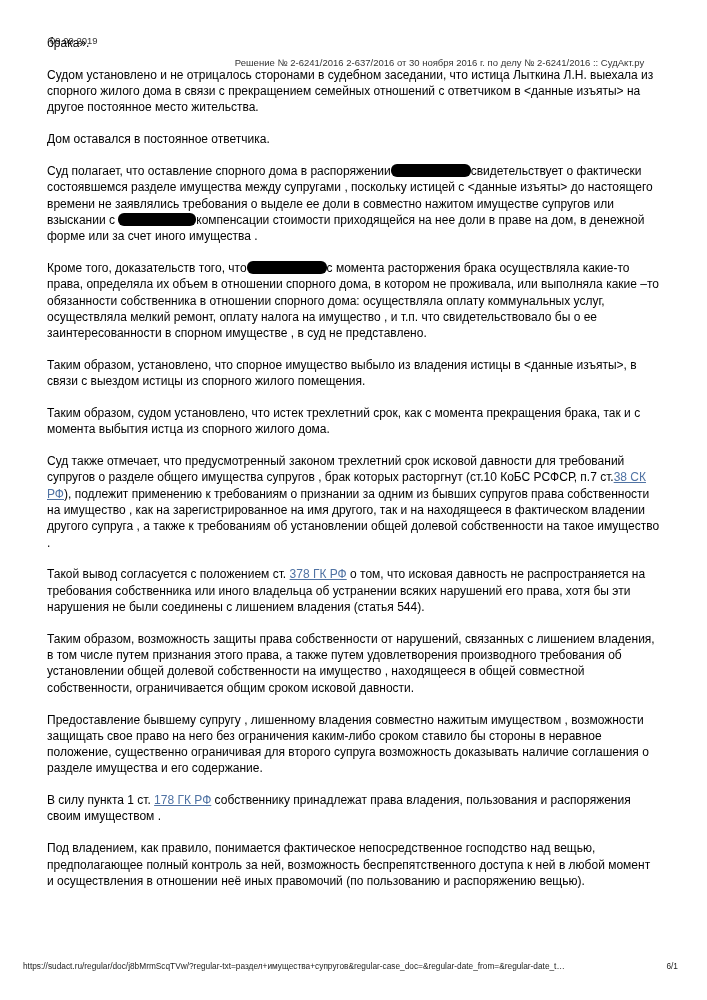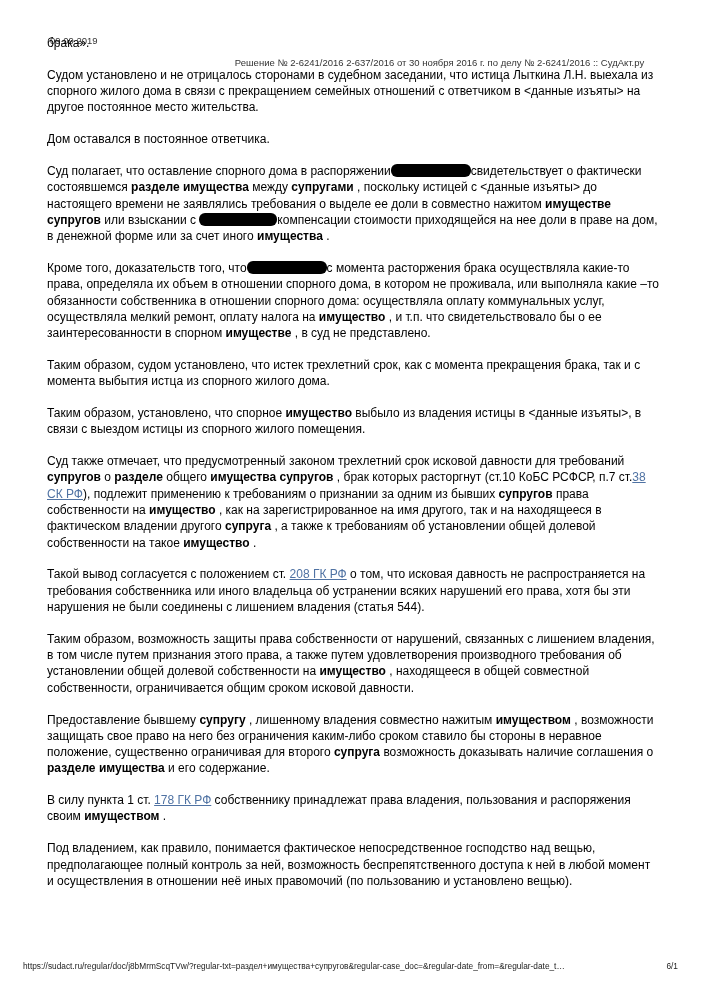--- a/index.html
+++ b/index.html
@@ -19,21 +19,21 @@
     white-space:nowrap;
   }
   .print-date { width:155px; flex:0 0 auto; }
   .print-title { flex:1 1 auto; text-align:center; overflow:hidden;margin-top:44px; }
   .content {
     position:absolute; top:35px; left:47px; width:613px;
     font-size:12px; line-height:16.3px;
     text-align:left;
   }
   .para { margin:0 0 15.5px 0; padding:0; }
-  .hl { font-weight:bold; }
+  .hl { font-weight:normal; }
   .doc-link {
     color:#4f72a3;
     text-decoration:underline;
     cursor:pointer;
   }
   .redaction {
     display:inline-block;
     background:#000;
     height:13px;
     border-radius:6px;
@@ -58,28 +58,28 @@
     <div class="print-title">Решение № 2-6241/2016 2-637/2016 от 30 ноября 2016 г. по делу № 2-6241/2016 :: СудАкт.ру</div>
   </div>
 
   <div class="content">
 
   <p class="para"><span>брака».</span></p>
       <p class="para"><span>Судом установлено и не отрицалось сторонами в судебном заседании, что истица Лыткина Л.Н. выехала из спорного жилого дома в связи с прекращением семейных отношений с ответчиком в &lt;данные изъяты&gt; на другое постоянное место жительства.</span></p>
       <p class="para"><span>Дом оставался в постоянное ответчика.</span></p>
       <p class="para"><span>Суд полагает, что оставление спорного дома в распоряжении</span><span class="redaction" style="width: 80px;"></span><span>свидетельствует о фактически состоявшемся </span><span class="hl">разделе имущества</span><span> между </span><span class="hl">супругами</span><span> , поскольку истицей с &lt;данные изъяты&gt; до настоящего времени не заявлялись требования о выделе ее доли в совместно нажитом </span><span class="hl">имуществе супругов</span><span> или взыскании с </span><span class="redaction" style="width: 78px;"></span><span>компенсации стоимости приходящейся на нее доли в праве на дом, в денежной форме или за счет иного </span><span class="hl">имущества</span><span> .</span></p>
       <p class="para"><span>Кроме того, доказательств того, что</span><span class="redaction" style="width: 80px;"></span><span>с момента расторжения брака осуществляла какие-то права, определяла их объем в отношении спорного дома, в котором не проживала, или выполняла какие –то обязанности собственника в отношении спорного дома: осуществляла оплату коммунальных услуг, осуществляла мелкий ремонт, оплату налога на </span><span class="hl">имущество</span><span> , и т.п. что свидетельствовало бы о ее заинтересованности в спорном </span><span class="hl">имуществе</span><span> , в суд не представлено.</span></p>
+      <p class="para"><span>Таким образом, установлено, что спорное </span><span class="hl">имущество</span><span> выбыло из владения истицы в &lt;данные изъяты&gt;, в связи с выездом истицы из спорного жилого помещения.</span></p>
       <p class="para"><span>Таким образом, судом установлено, что истек трехлетний срок, как с момента прекращения брака, так и с момента выбытия истца из спорного жилого дома.</span></p>
-      <p class="para"><span>Таким образом, установлено, что спорное </span><span class="hl">имущество</span><span> выбыло из владения истицы в &lt;данные изъяты&gt;, в связи с выездом истицы из спорного жилого помещения.</span></p>
       <p class="para"><span>Суд также отмечает, что предусмотренный законом трехлетний срок исковой давности для требований </span><span class="hl">супругов</span><span> о </span><span class="hl">разделе</span><span> общего </span><span class="hl">имущества супругов</span><span> , брак которых расторгнут (ст.10 КоБС РСФСР, п.7 ст.</span><a class="doc-link">38 СК РФ</a><span>), подлежит применению к требованиям о признании за одним из бывших </span><span class="hl">супругов</span><span> права собственности на </span><span class="hl">имущество</span><span> , как на зарегистрированное на имя другого, так и на находящееся в фактическом владении другого </span><span class="hl">супруга</span><span> , а также к требованиям об установлении общей долевой собственности на такое </span><span class="hl">имущество</span><span> .</span></p>
-      <p class="para"><span>Такой вывод согласуется с положением ст. </span><a class="doc-link">208 ГК РФ</a><span> о том, что исковая давность не распространяется на требования собственника или иного владельца об устранении всяких нарушений его права, хотя бы эти нарушения не были соединены с лишением владения (статья 544).</span></p>
+      <p class="para"><span>Такой вывод согласуется с положением ст. </span><a class="doc-link">378 ГК РФ</a><span> о том, что исковая давность не распространяется на требования собственника или иного владельца об устранении всяких нарушений его права, хотя бы эти нарушения не были соединены с лишением владения (статья 544).</span></p>
       <p class="para"><span>Таким образом, возможность защиты права собственности от нарушений, связанных с лишением владения, в том числе путем признания этого права, а также путем удовлетворения производного требования об установлении общей долевой собственности на </span><span class="hl">имущество</span><span> , находящееся в общей совместной собственности, ограничивается общим сроком исковой давности.</span></p>
       <p class="para"><span>Предоставление бывшему </span><span class="hl">супругу</span><span> , лишенному владения совместно нажитым </span><span class="hl">имуществом</span><span> , возможности защищать свое право на него без ограничения каким-либо сроком ставило бы стороны в неравное положение, существенно ограничивая для второго </span><span class="hl">супруга</span><span> возможность доказывать наличие соглашения о </span><span class="hl">разделе имущества</span><span> и его содержание.</span></p>
       <p class="para"><span>В силу пункта 1 ст. </span><a class="doc-link">178 ГК РФ</a><span> собственнику принадлежат права владения, пользования и распоряжения своим </span><span class="hl">имуществом</span><span> .</span></p>
-      <p class="para"><span>Под владением, как правило, понимается фактическое непосредственное господство над вещью, предполагающее полный контроль за ней, возможность беспрепятственного доступа к ней в любой момент и осуществления в отношении неё иных правомочий (по пользованию и установлено вещью).</span></p>
+      <p class="para"><span>Под владением, как правило, понимается фактическое непосредственное господство над вещью, предполагающее полный контроль за ней, возможность беспрепятственного доступа к ней в любой момент и осуществления в отношении неё иных правомочий (по пользованию и распоряжению вещью).</span></p>
     </div>
 
   <div class="print-footer">
     <div class="footer-url">https://sudact.ru/regular/doc/j8bMrmScqTVw/?regular-txt=раздел+имущества+супругов&amp;regular-case_doc=&amp;regular-date_from=&amp;regular-date_t…</div>
     <div class="footer-page">6/1</div>
   </div>
 
 </div>
 
 </body></html>

